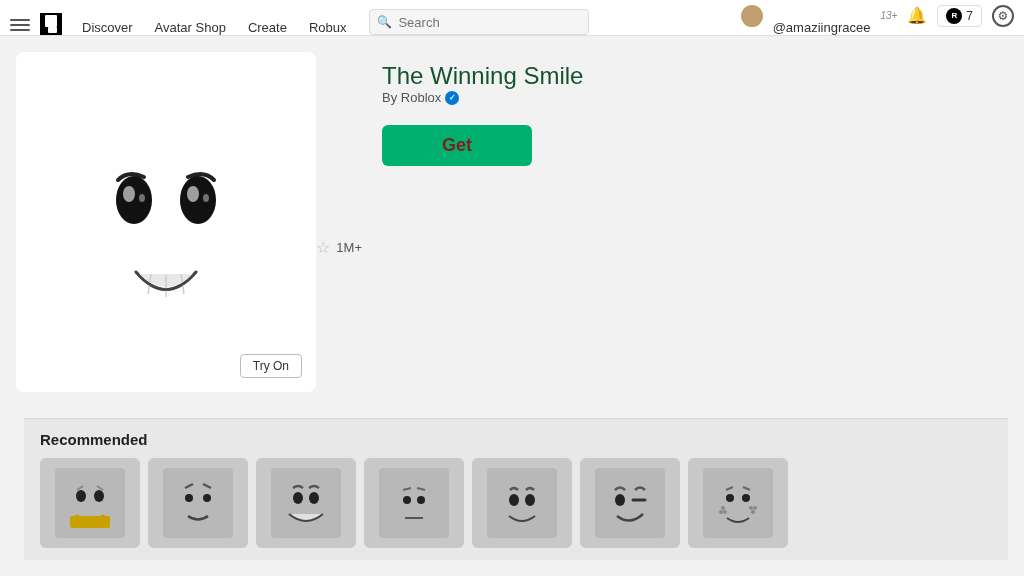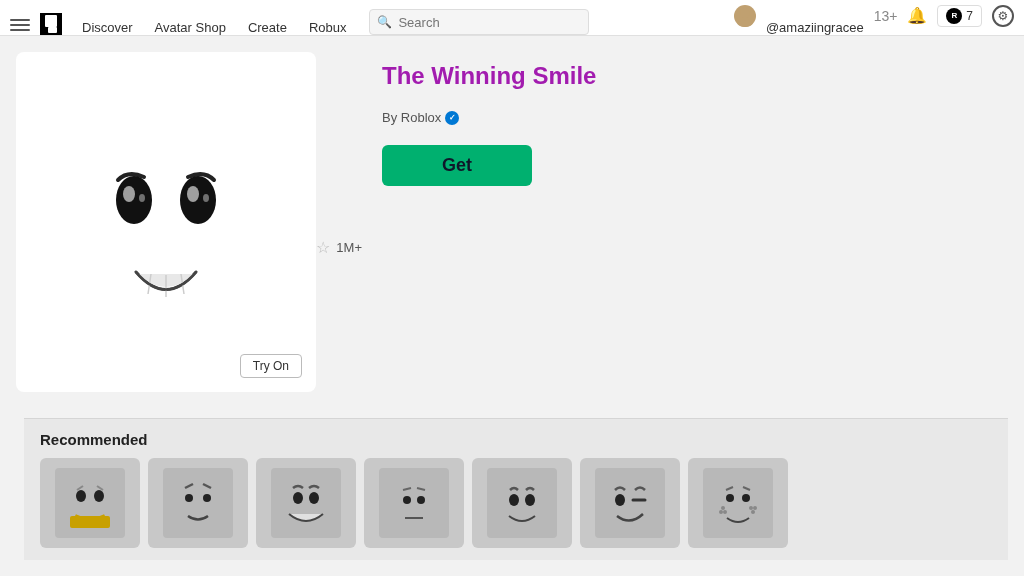--- a/index.html
+++ b/index.html
@@ -73,21 +73,21 @@
     .nav-avatar {
       width: 22px; height: 22px; border-radius: 50%;
       background: #c0a070;
       overflow: hidden;
       display: flex; align-items: center; justify-content: center;
       font-size: 10px; color: #fff;
     }
     .nav-username {
       font-size: 13px; color: #333; cursor: pointer; margin-top: 24px;
     }
-    .nav-age { font-size: 14px; color: #888; }
+    .nav-age { font-size: 10px; color: #888; font-style: italic; }
     .nav-bell {
       font-size: 16px; cursor: pointer; color: #555;
     }
     .nav-robux-btn {
       display: flex; align-items: center; gap: 4px;
       background: #fff; border: 1px solid #ddd;
       border-radius: 4px; padding: 2px 8px;
       font-size: 12px; cursor: pointer;
       color: #333;
     }
@@ -163,23 +163,23 @@
       font-size: 16px; color: #bbb;
     }
 
     
     .item-detail {
       flex: 1;
       padding: 10px 0 0 0;
     }
     .item-title {
       font-size: 24px;
-      font-weight: 700;
-      color: #a21caf;
-      margin-bottom: 20px;
+      font-weight: 400;
+      color: #14532d;
+      margin-bottom: 0;
     }
     .item-author {
       font-size: 13px;
       color: #555;
       display: flex;
       align-items: center;
       gap: 4px;
       margin-bottom: 20px;
     }
     .verified-icon {
@@ -189,21 +189,21 @@
       display: inline-flex;
       align-items: center;
       justify-content: center;
       font-size: 8px;
       color: #fff;
       font-weight: bold;
     }
 
     .get-btn {
       background: #00b06f;
-      color: #0f172a;
+      color: #7f1d1d;
       border: none;
       border-radius: 6px;
       padding: 10px 60px;
       font-size: 18px;
       font-weight: 600;
       cursor: pointer;
       margin-bottom: 24px;
       display: inline-block;
     }
 

